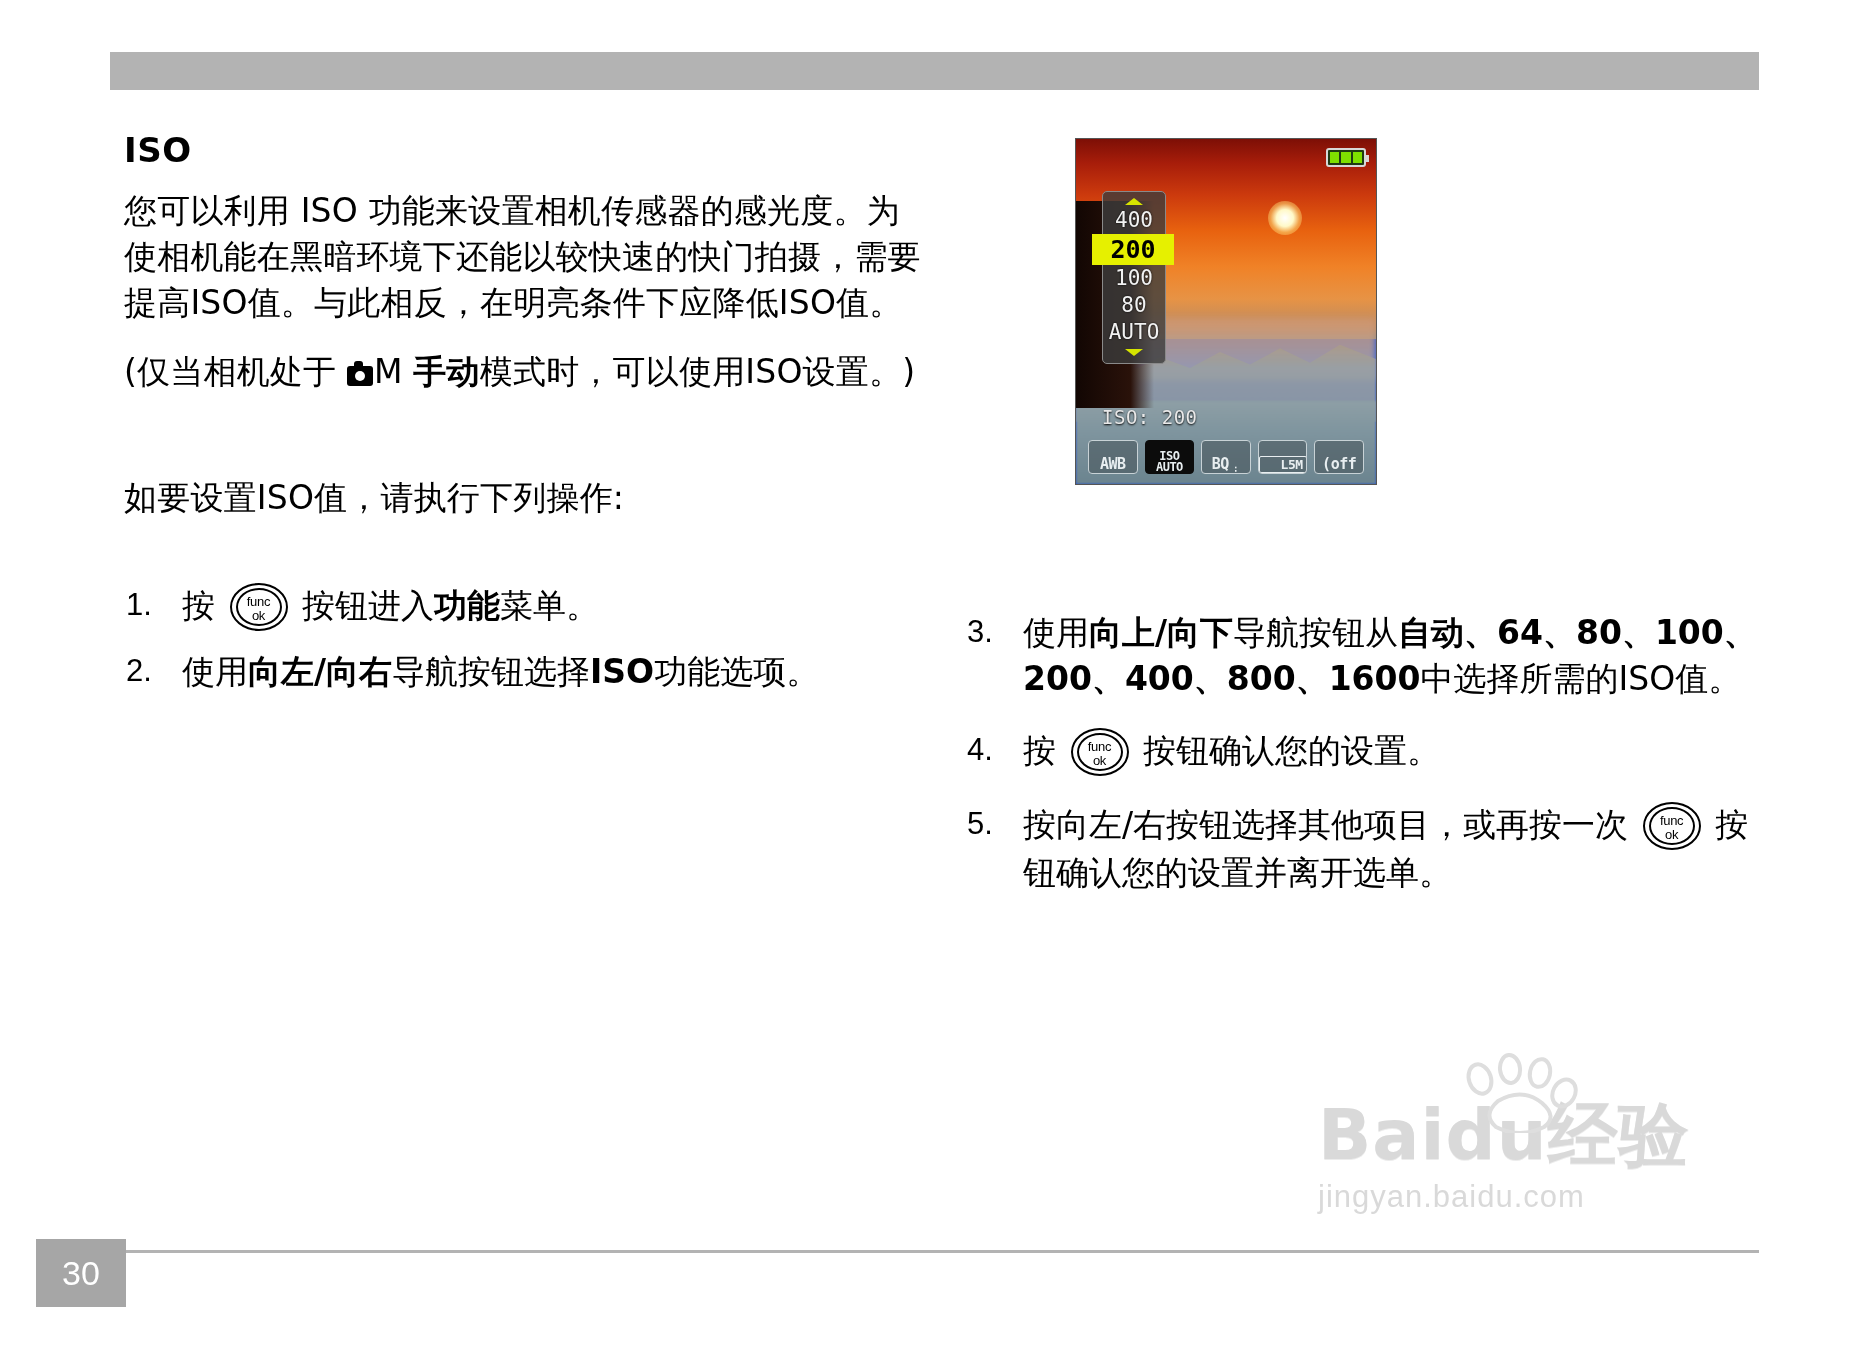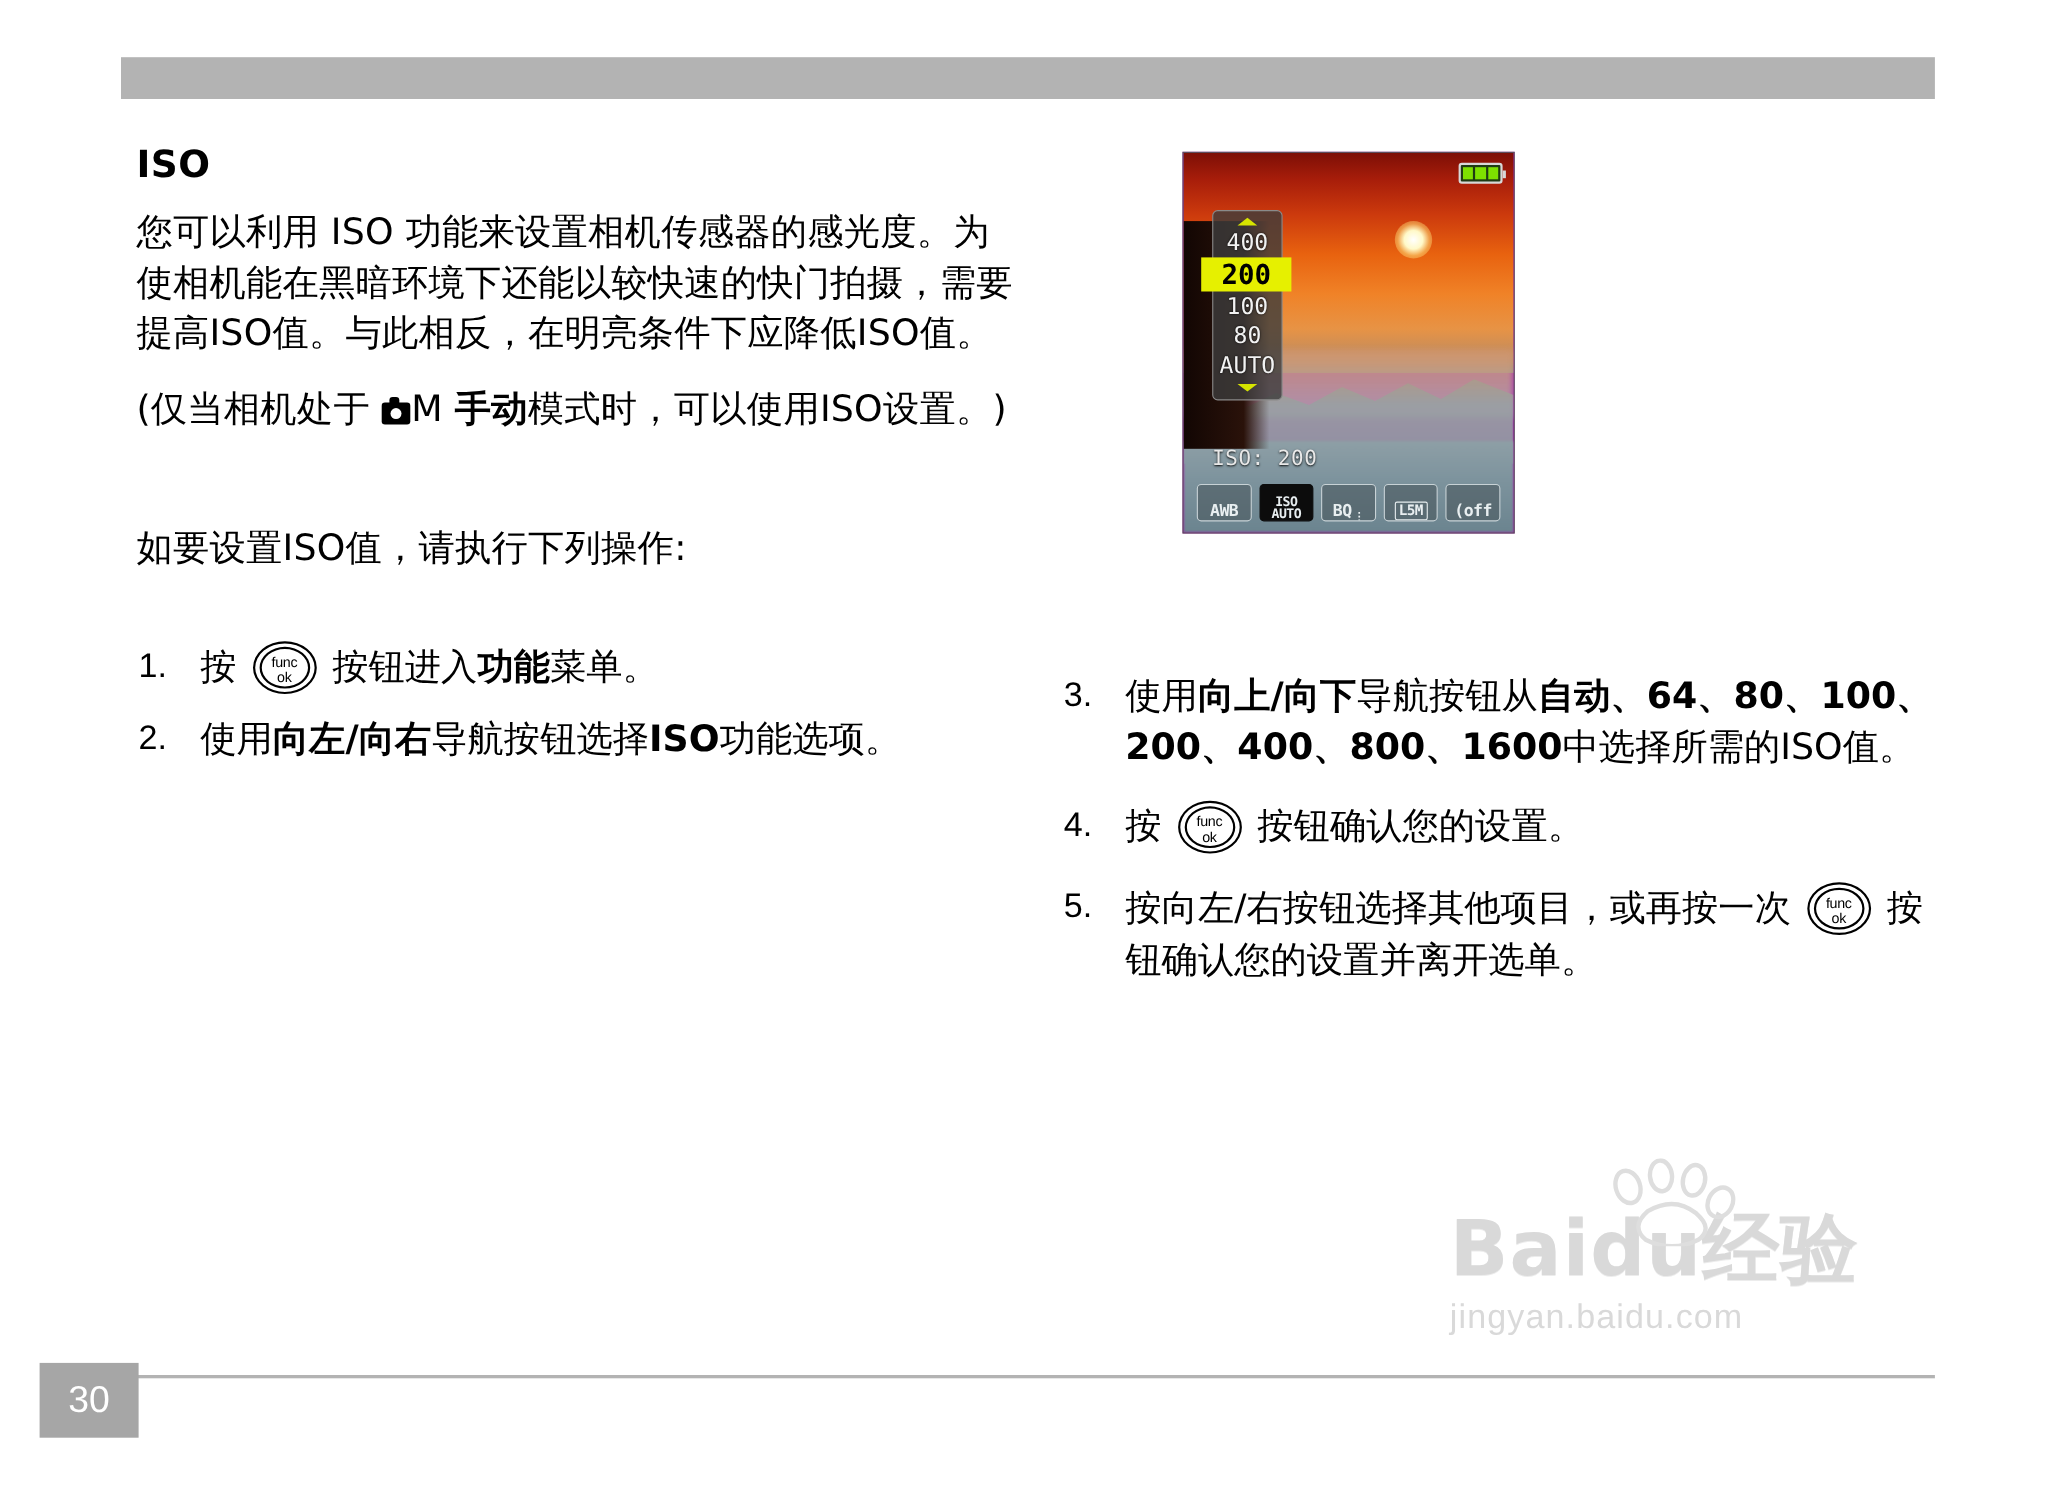--- a/index.html
+++ b/index.html
@@ -169,21 +169,21 @@
 
   
   .cam-shot {
     position: absolute;
     left: 1075px;
     top: 138px;
     width: 300px;
     height: 345px;
     border: 1px solid #555;
     overflow: hidden;
-    background: #a21caf;
+    background: #1d4ed8;
   }
   .cam-sky2 {
     position: absolute;
     left: 0; top: 0; right: 0;
     height: 58%;
     background: linear-gradient(to bottom,
       #7d0f06 0%, #a71d0a 12%, #cc3a0d 28%,
       #e8620f 46%, #f08227 64%, #e79345 80%, #b98a64 95%, #8e8b86 100%);
   }
   .cam-haze {
@@ -345,21 +345,21 @@
     background: #0c0c0c;
     border-color: #0c0c0c;
   }
   .cam-bar .cell .two {
     line-height: 11px;
     font-size: 12px;
     text-align: center;
   }
   .cam-bar .cell .boxed {
     border: 1.5px solid #e8eef0;
-    padding: 0px 3px 0px 3px;
+    padding: 0px 3px 0px 21px;
     border-radius: 2px;
     font-size: 13px;
   }
   .cam-bar .dots {
     display: inline-block;
     margin-left: 2px;
     line-height: 5px;
     font-size: 10px;
   }
 

